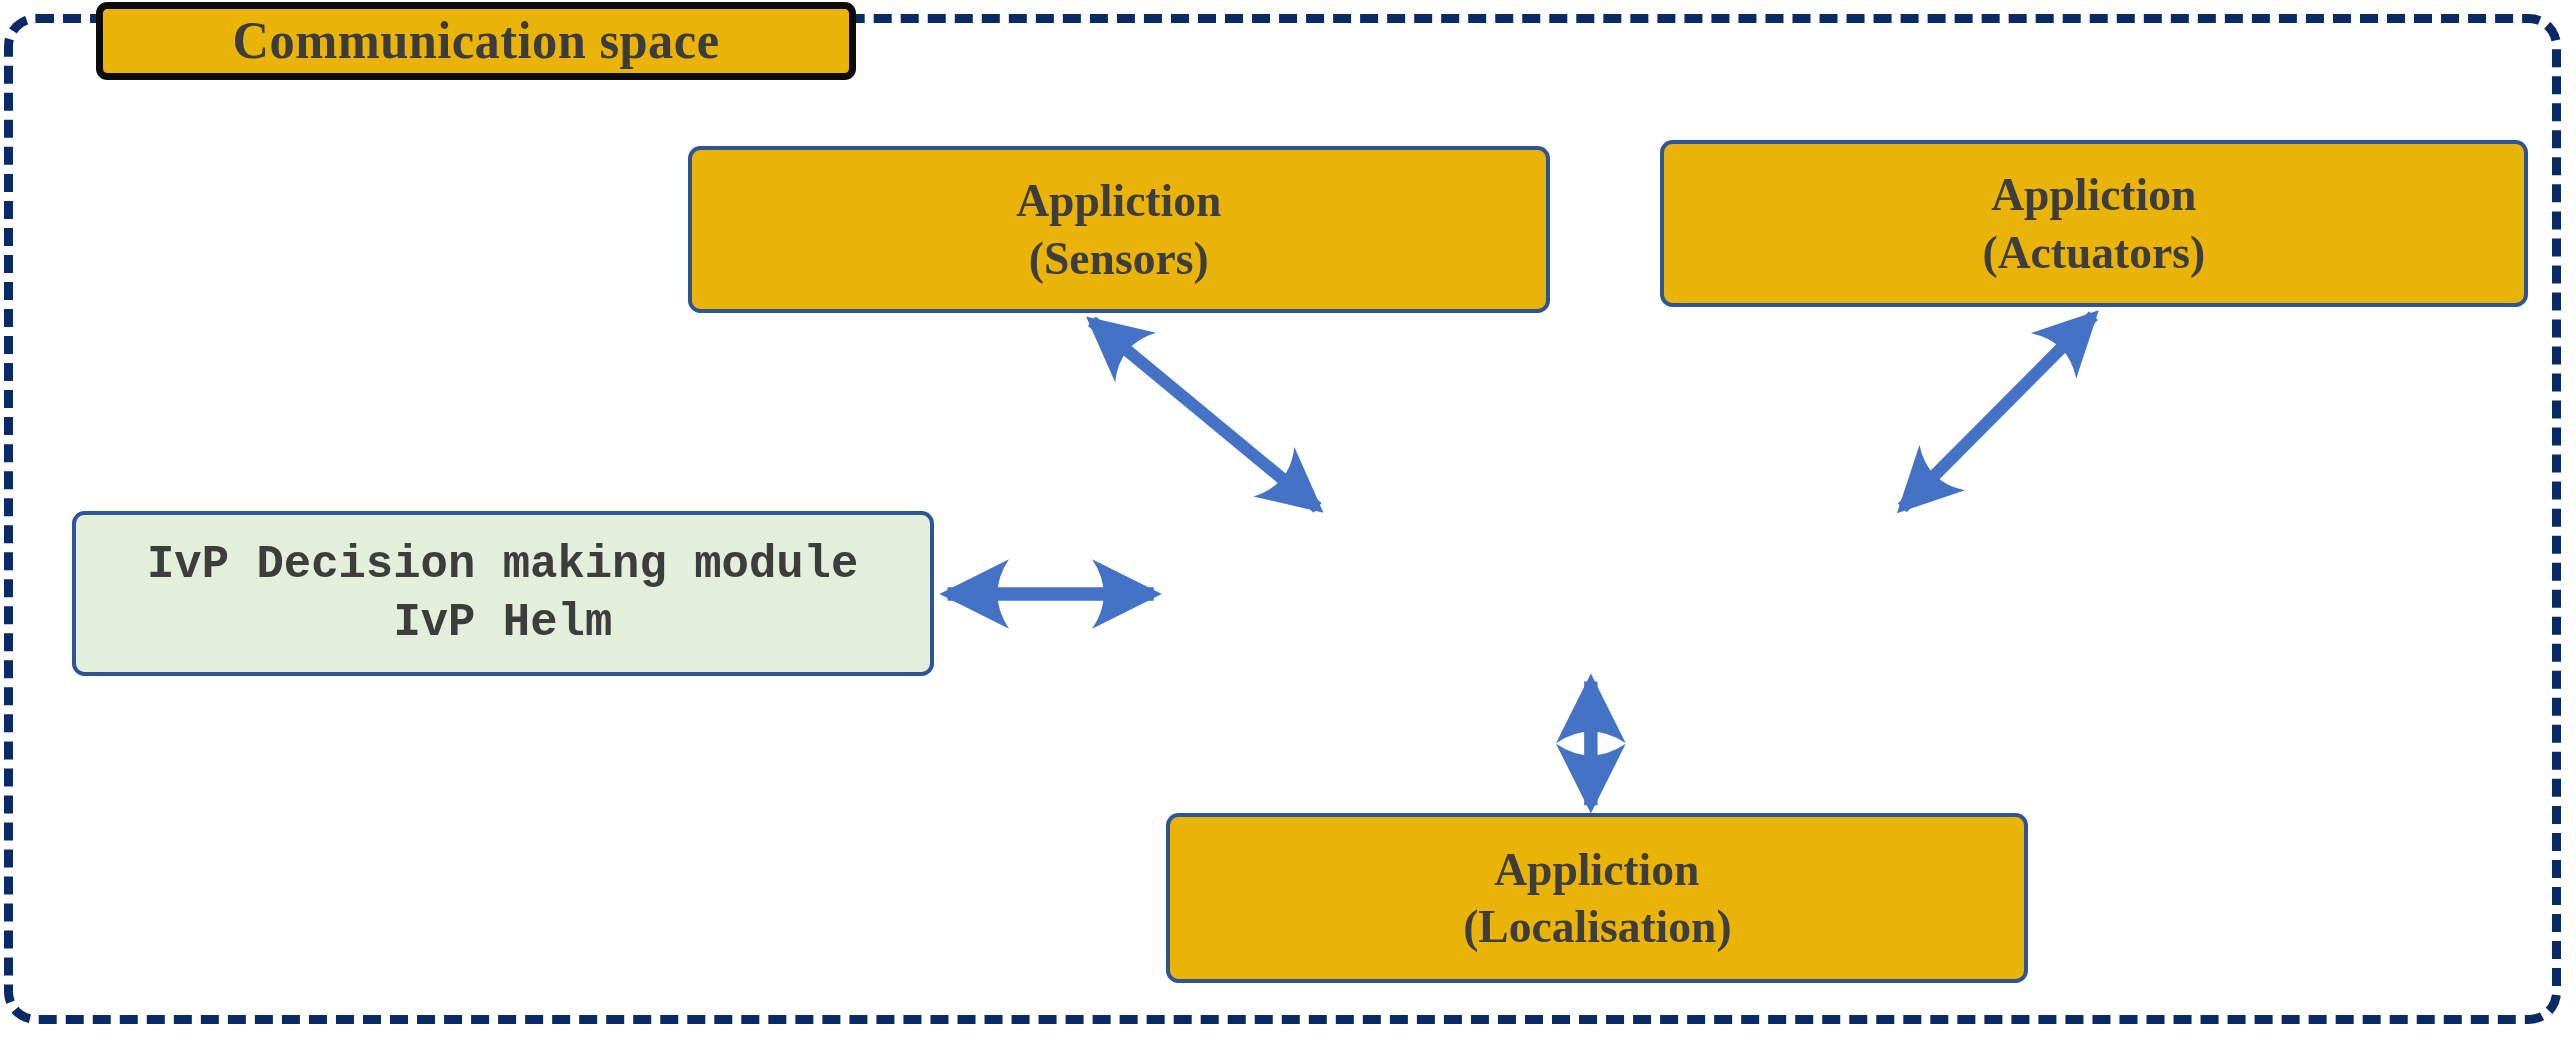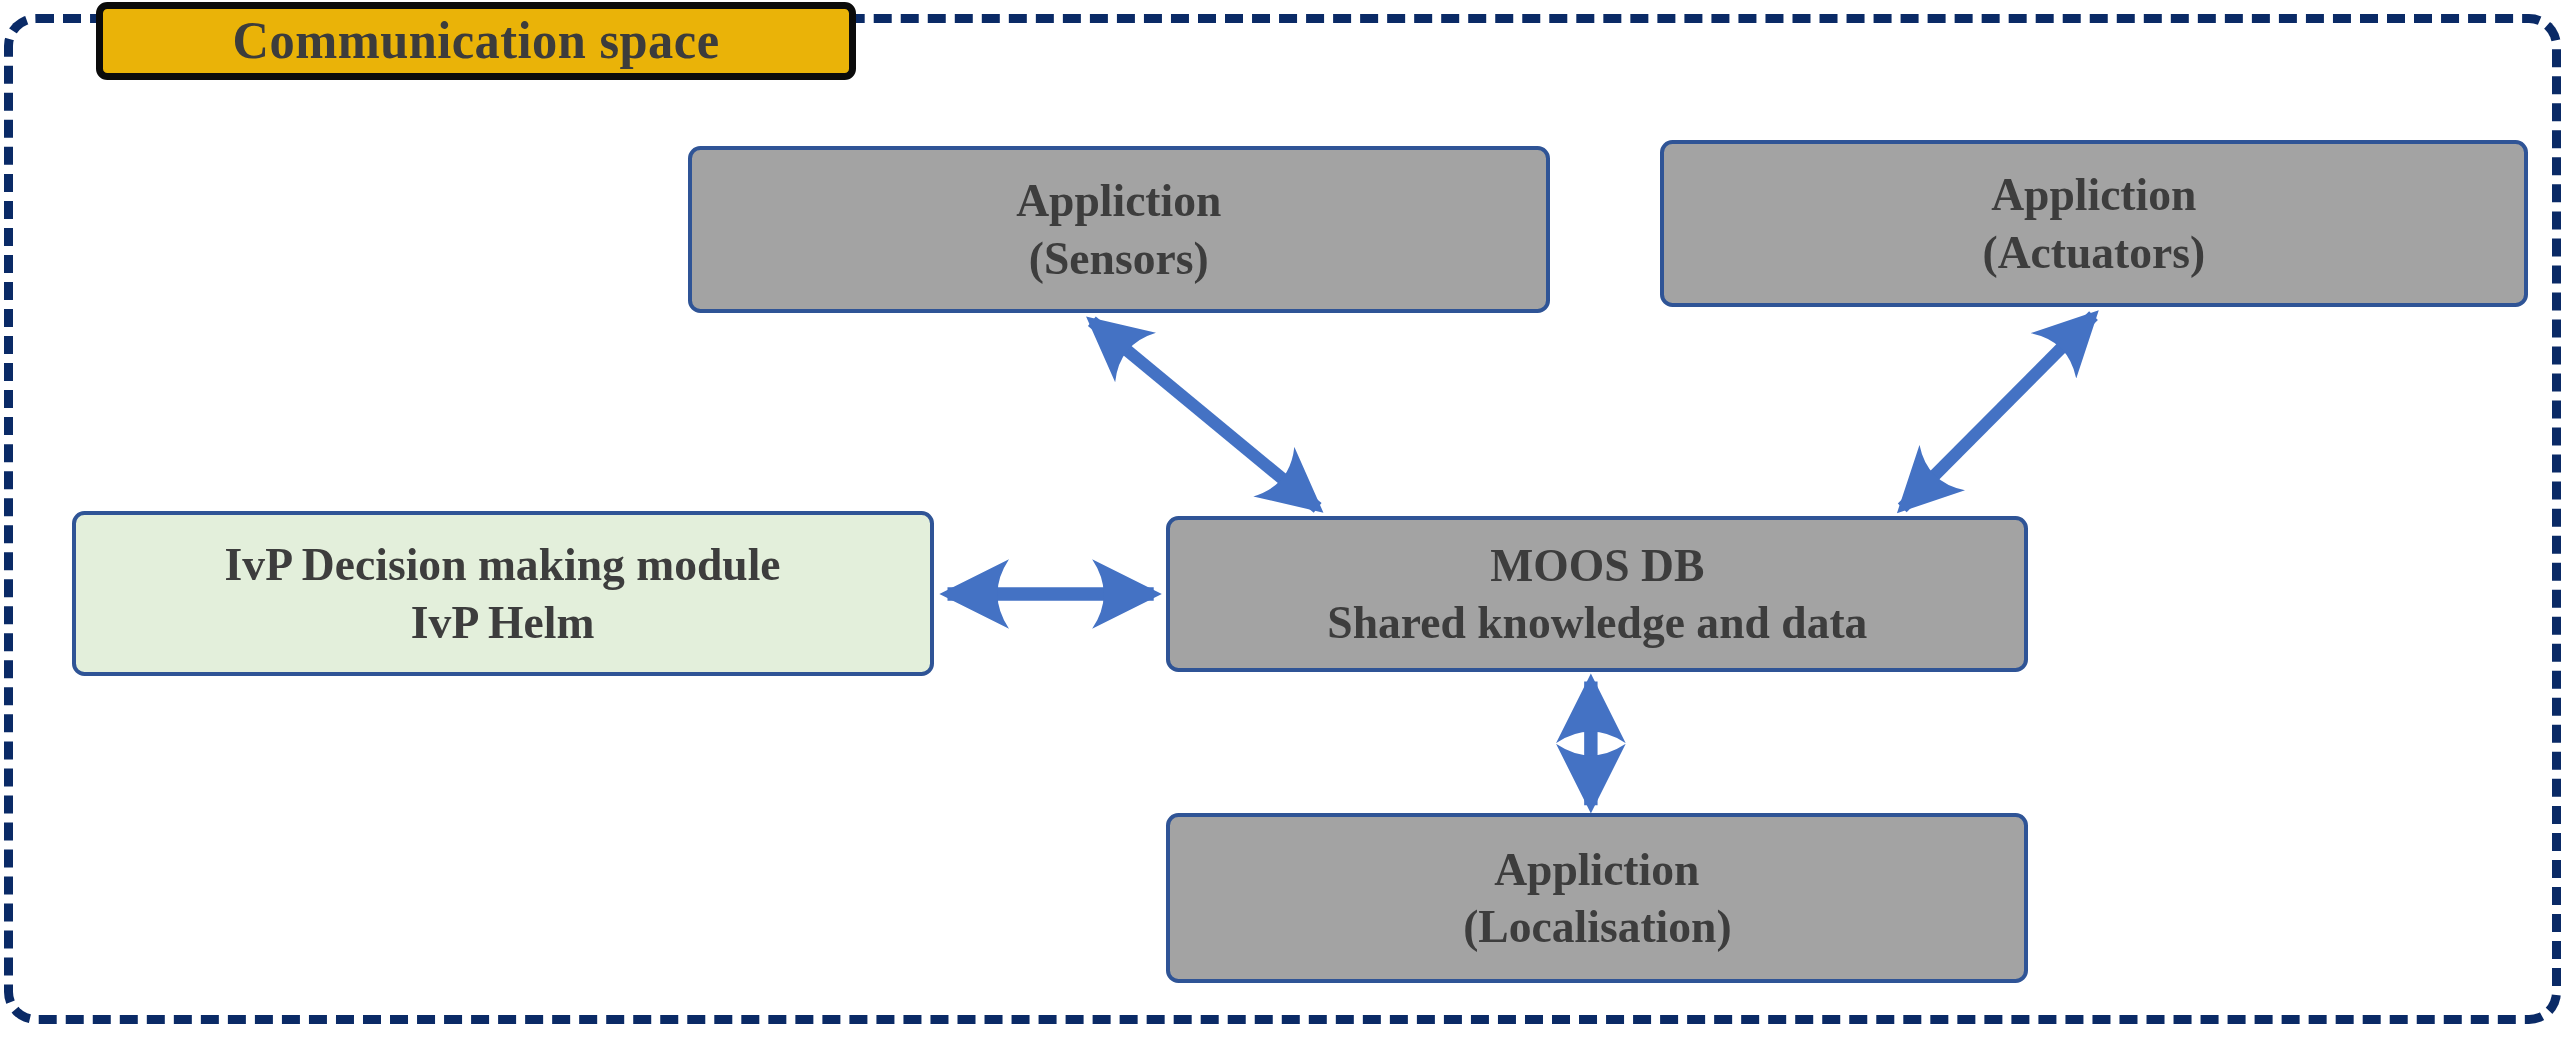--- a/index.html
+++ b/index.html
@@ -63,22 +63,22 @@
     position: absolute;
     box-sizing: border-box;
     border: 4.6px solid #2F5496;
     border-radius: 12.4px;
     display: flex;
     flex-direction: column;
     align-items: center;
     justify-content: center;
     z-index: 20;
   }
-  .node.blue  { background: #a3a3a3; }
-  .node.green { background: #E3EFDB; }
+  .node.blue  { background: #eab308; }
+  .node.green { background: #E3EFDB; font-family: Liberation Mono, monospace; }
 
   .node-line {
     font-size: 47px;
     font-weight: bold;
     color: #3D3D3D;
     line-height: 1.22;
     white-space: nowrap;
     text-align: center;
     transform: scaleX(0.97);
   }
@@ -140,24 +140,20 @@
   <div class="node blue" id="node-actuators">
     <div class="node-line">Appliction</div>
     <div class="node-line">(Actuators)</div>
   </div>
 
   <div class="node green" id="node-ivp">
     <div class="node-line">IvP Decision making module</div>
     <div class="node-line">IvP Helm</div>
   </div>
 
-  <div class="node blue" id="node-moosdb">
-    <div class="node-line">MOOS DB</div>
-    <div class="node-line">Shared knowledge and data</div>
-  </div>
 
   <div class="node blue" id="node-localisation">
     <div class="node-line">Appliction</div>
     <div class="node-line">(Localisation)</div>
   </div>
 
   <div class="comm-label">
     <span class="comm-label-text">Communication space</span>
   </div>
 

